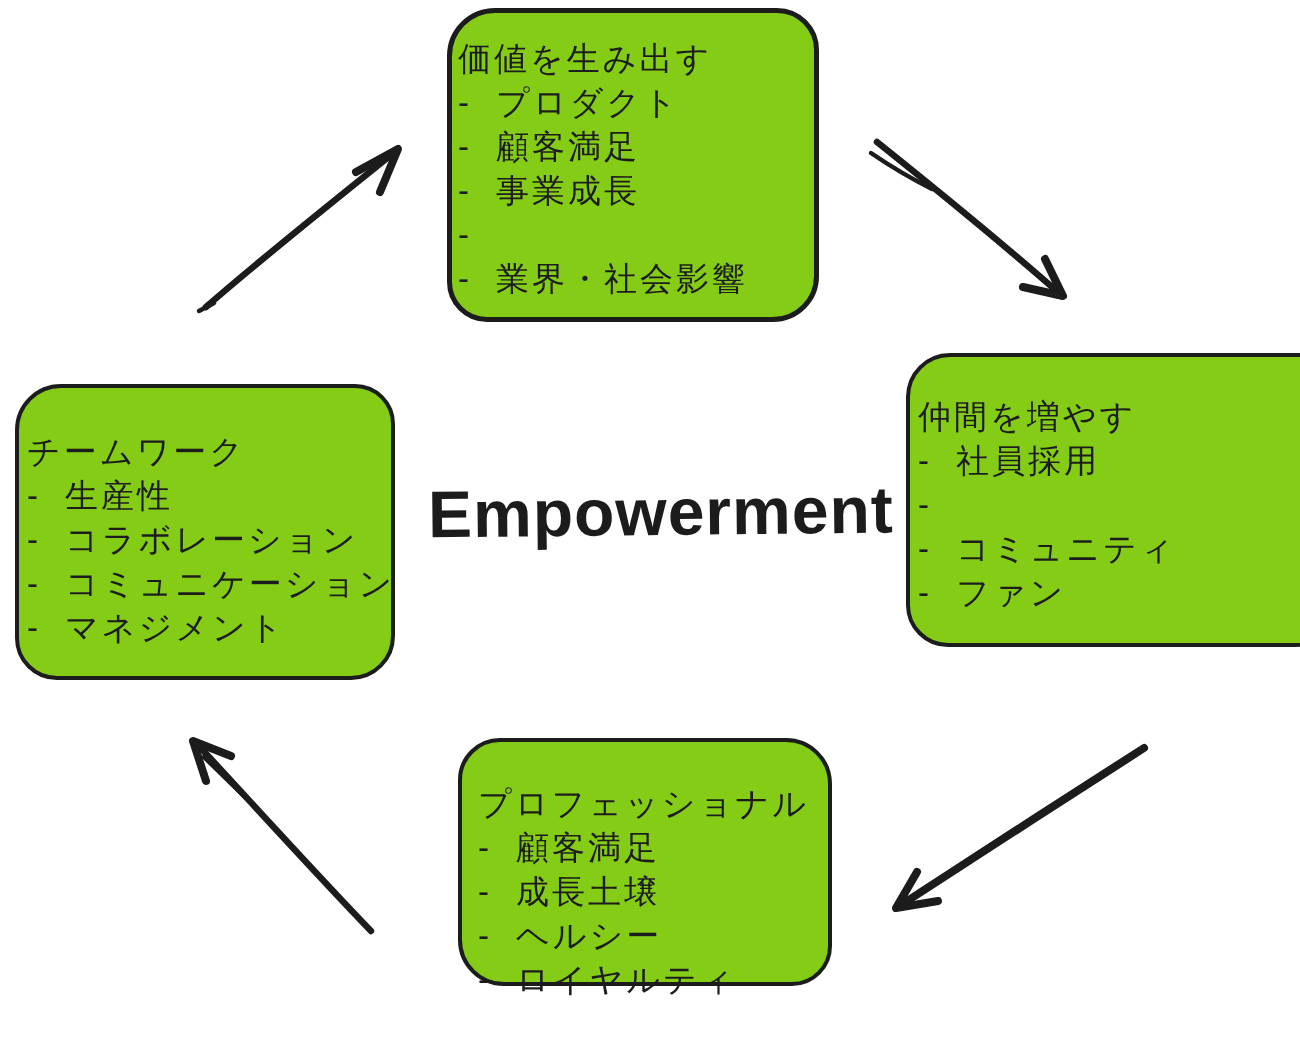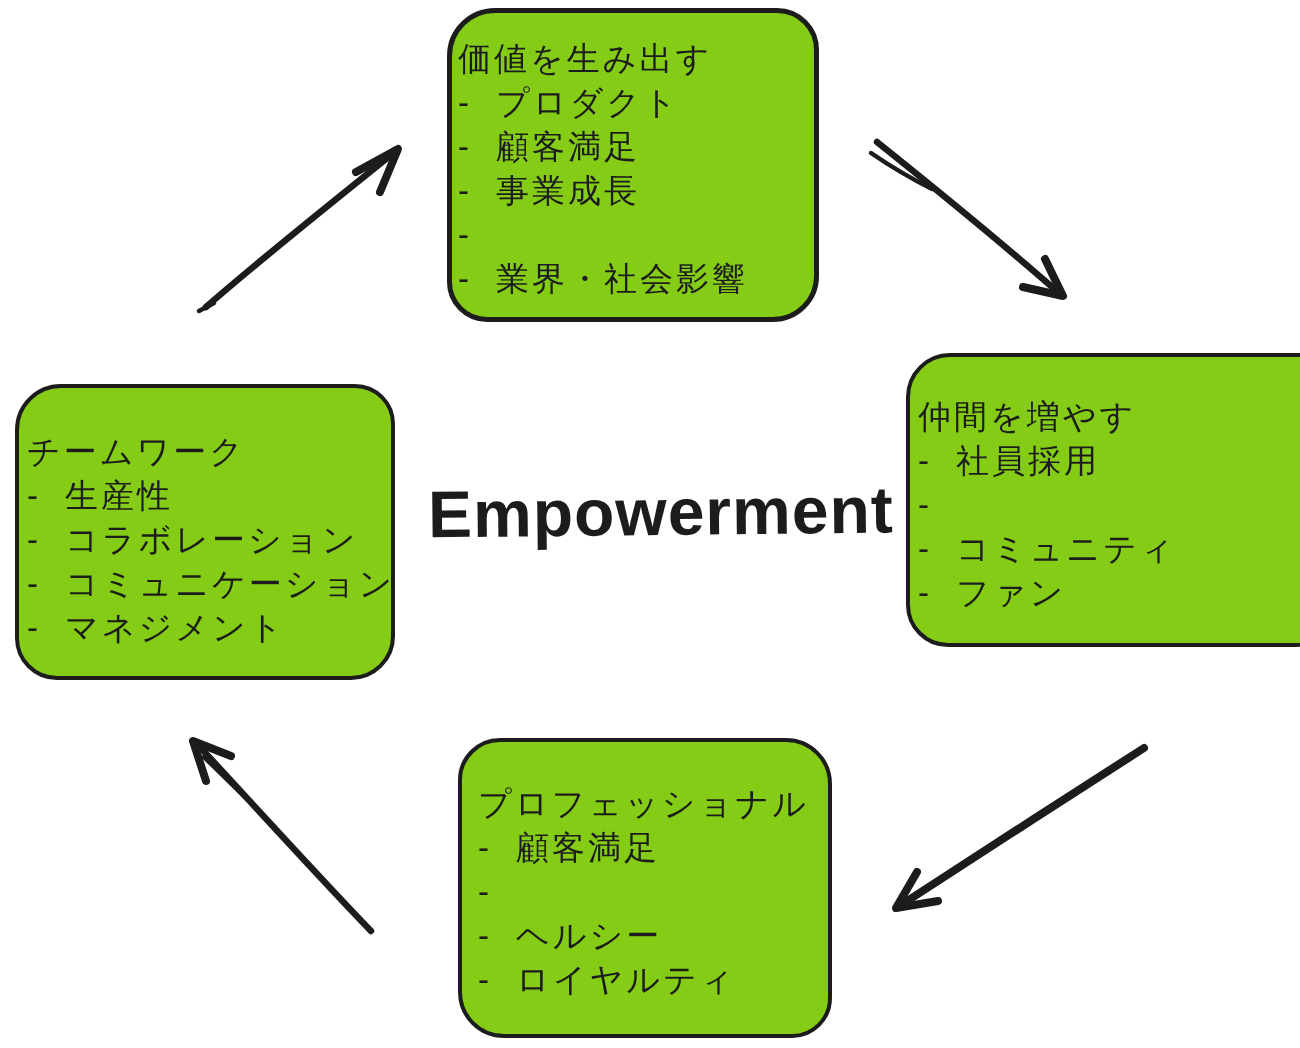--- a/index.html
+++ b/index.html
@@ -52,21 +52,21 @@
     padding: 24px 10px 0 6px;
   }
   .box-right {
     left: 906px; top: 353px;
     width: 436px; height: 294px;
     border-radius: 44px 40px 46px 42px;
     padding: 38px 8px 0 8px;
   }
   .box-bottom {
     left: 458px; top: 738px;
-    width: 374px; height: 300px;
+    width: 374px; height: 248px;
     border-radius: 42px 46px 40px 46px;
     padding: 40px 8px 0 16px;
   }
   .box-left {
     left: 15px; top: 364px;
     width: 380px; height: 296px;
     border-radius: 46px 40px 44px 42px;
     padding: 42px 6px 0 8px;
     margin-top: 20px;
   }
@@ -162,20 +162,21 @@
 
   <section class="box box-bottom">
     <div class="box-title">プロフェッショナル</div>
     <div class="items">
         <div class="item">
           <span class="bullet">-</span>
           <span class="item-text">顧客満足</span>
         </div>
         <div class="item">
           <span class="bullet">-</span>
+          <span class="item-text">成長土壌</span>
         </div>
         <div class="item">
           <span class="bullet">-</span>
           <span class="item-text">ヘルシー</span>
         </div>
         <div class="item">
           <span class="bullet">-</span>
           <span class="item-text">ロイヤルティ</span>
         </div>
       </div>

